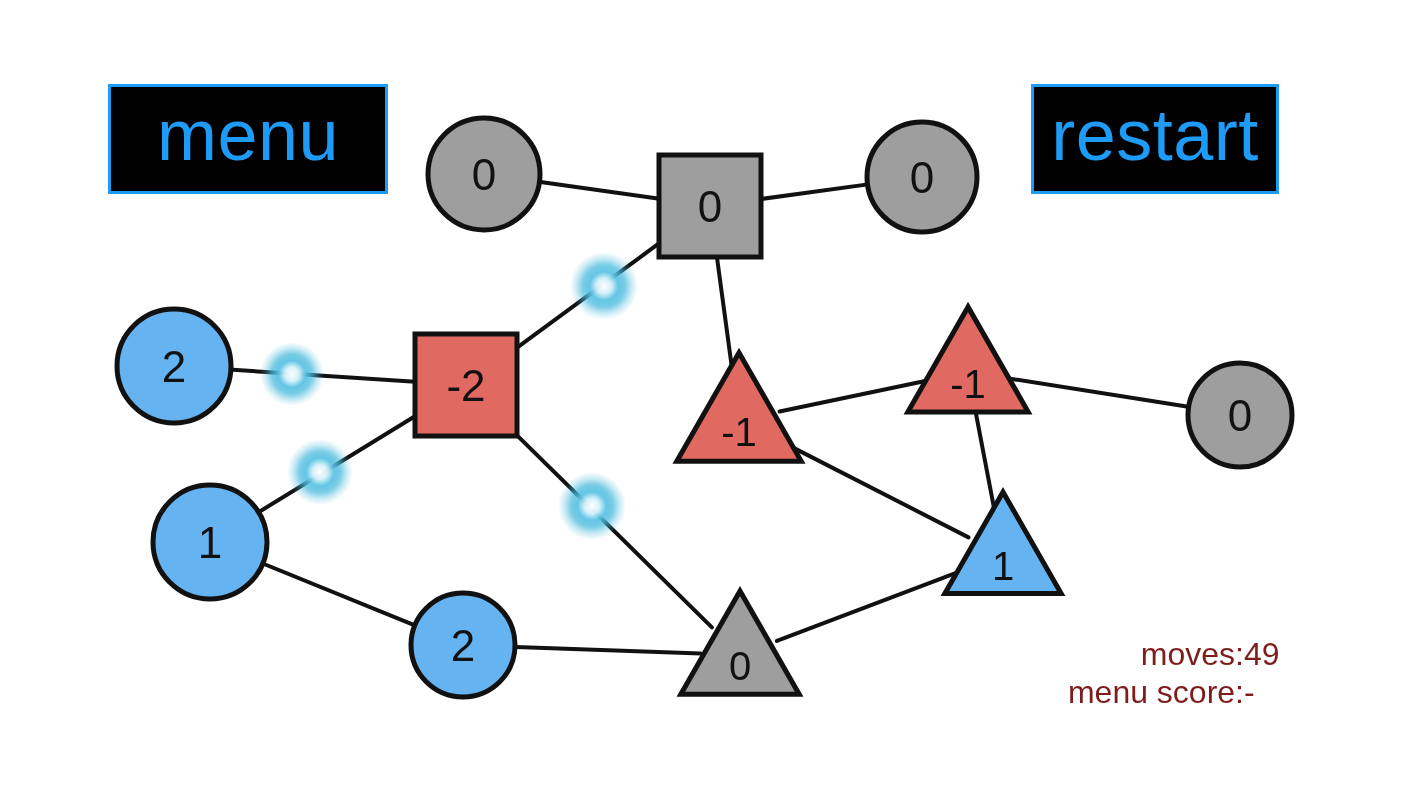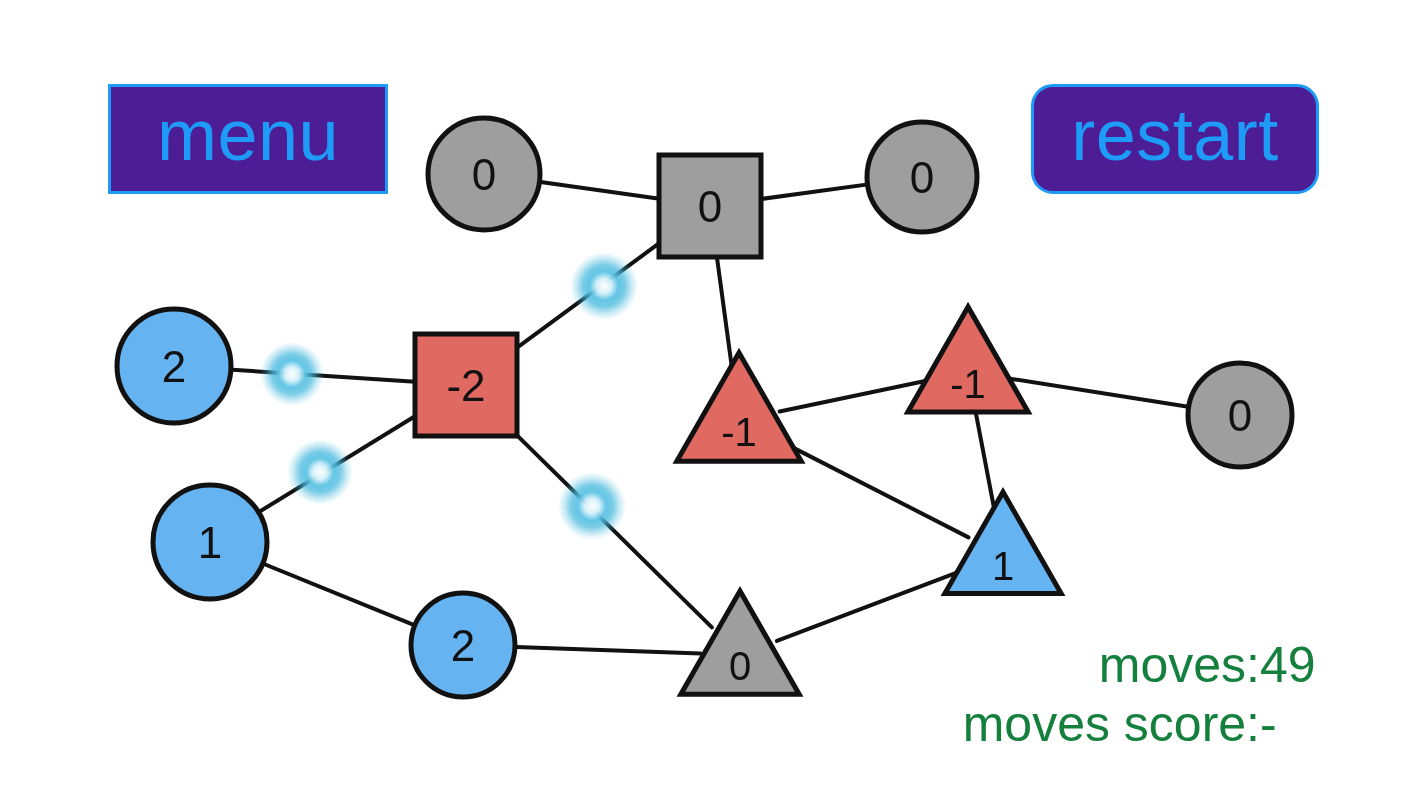--- a/index.html
+++ b/index.html
@@ -14,49 +14,48 @@
     height: 800px;
     background: #ffffff;
     overflow: hidden;
   }
   #board { position: absolute; inset: 0; }
 
   
   .ui-btn {
     position: absolute;
     border: 3px solid #1d9bf6;
-    background: #4c1d95;
+    background: #000000;
     color: #1d9bf6;
     display: flex;
     align-items: center;
     justify-content: center;
     font-weight: 400;
     letter-spacing: 0.5px;
     line-height: 1;
     user-select: none;
     cursor: pointer;
   }
   #menu-button {
     left: 108px; top: 84px; width: 280px; height: 110px;
     font-size: 72px;
   }
   #restart-button {
-    left: 1031px; top: 84px; width: 288px; height: 110px;
+    left: 1031px; top: 84px; width: 248px; height: 110px;
     font-size: 72px;
-    border-radius: 22px;
   }
   .ui-btn span { transform: translateY(-4px); }
 
   
   #score-panel {
     position: absolute;
-    right: 84px;
+    right: 100px;
     top: 636px;
-    color: #15803d;
-    font-size: 50px;
+    color: #7f1d1d;
+    font-size: 32px;
     line-height: 1.18;
     text-align: right;
     user-select: none;
   }
   .score-row { display: flex; justify-content: flex-end; white-space: pre; }
   .score-label { }
   .score-value { display: inline-block; min-width: 70px; text-align: left; }
 
   
   svg.graph { position: absolute; inset: 0; width: 1414px; height: 800px; }
@@ -180,18 +179,18 @@
   <div class="ui-btn" id="restart-button">
     <span>restart</span>
   </div>
 
   <div id="score-panel">
     <div class="score-row">
       <span class="score-label">moves:</span>
       <span class="score-value">49</span>
     </div>
     <div class="score-row">
-      <span class="score-label">moves score:</span>
+      <span class="score-label">menu score:</span>
       <span class="score-value">-</span>
     </div>
   </div>
 
 </div>
 
 </body></html>

